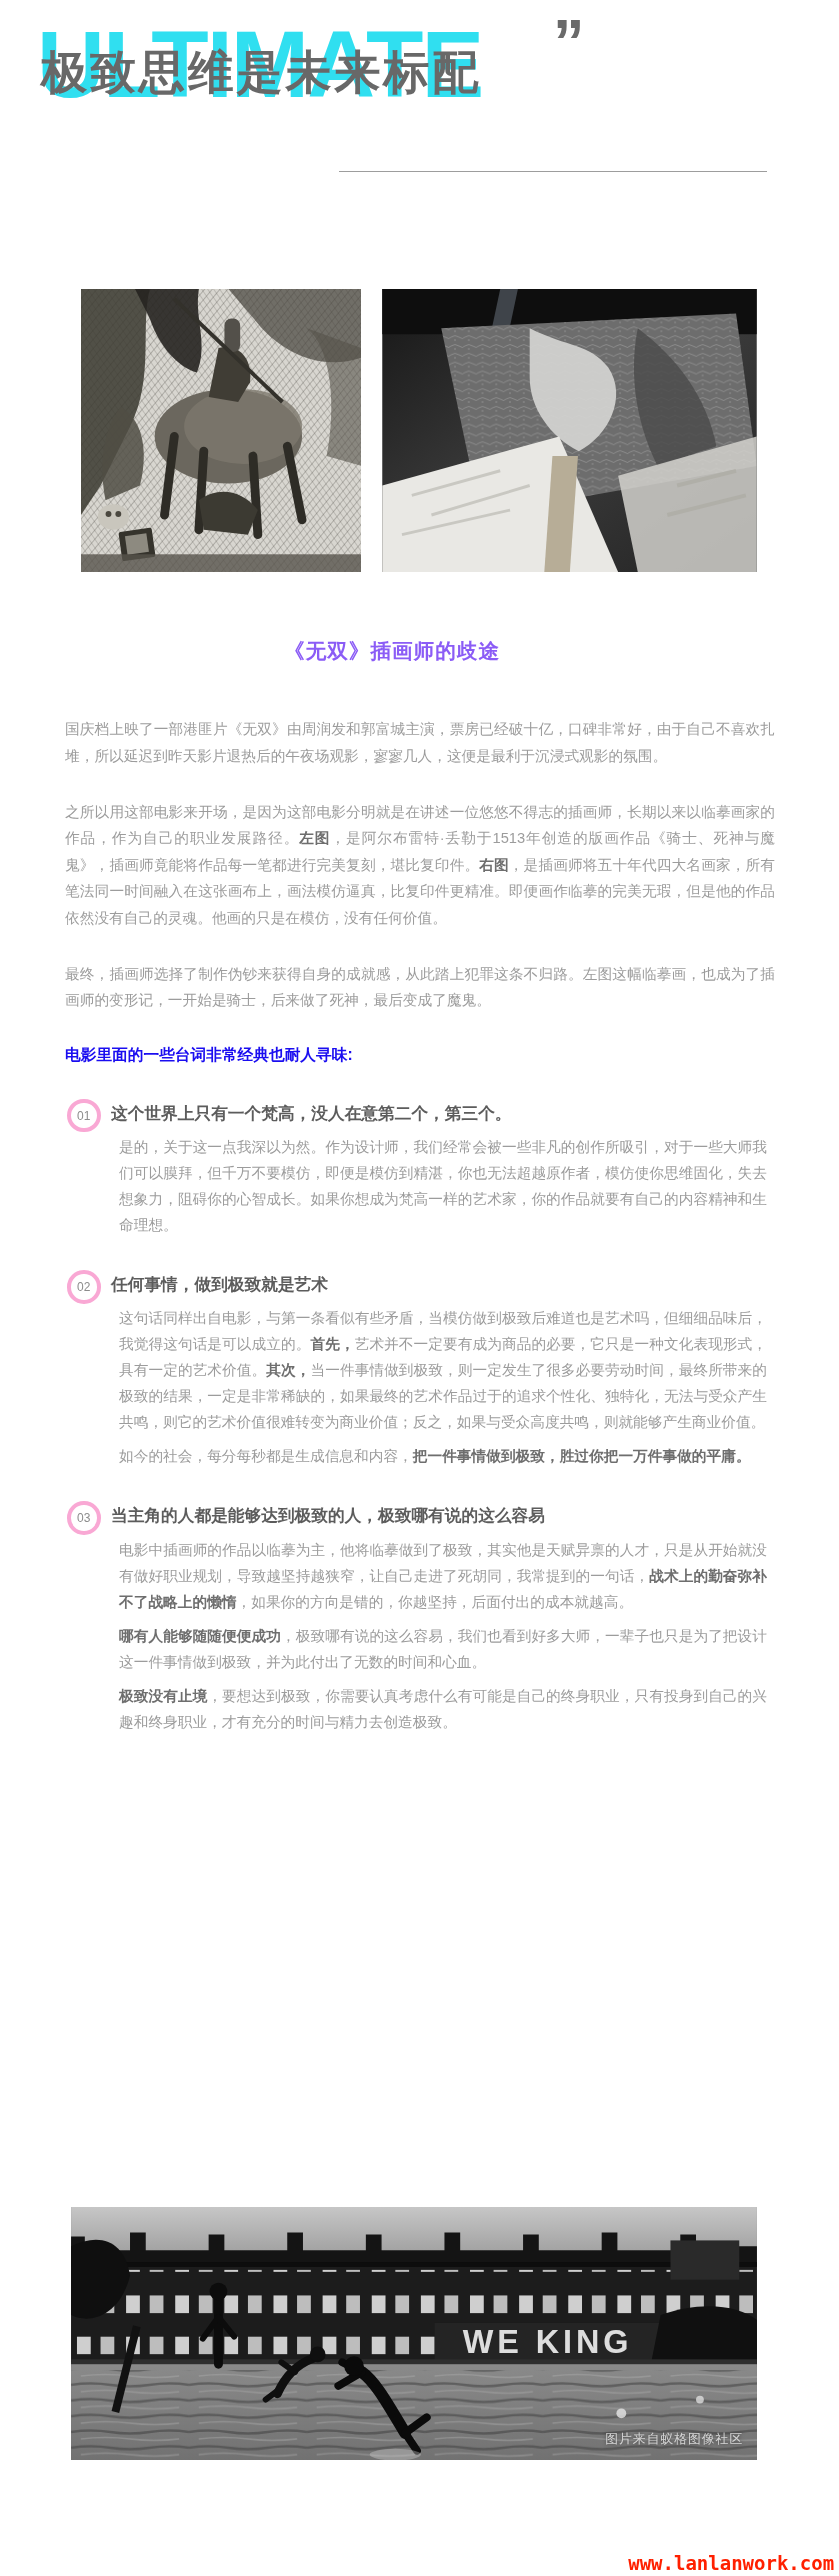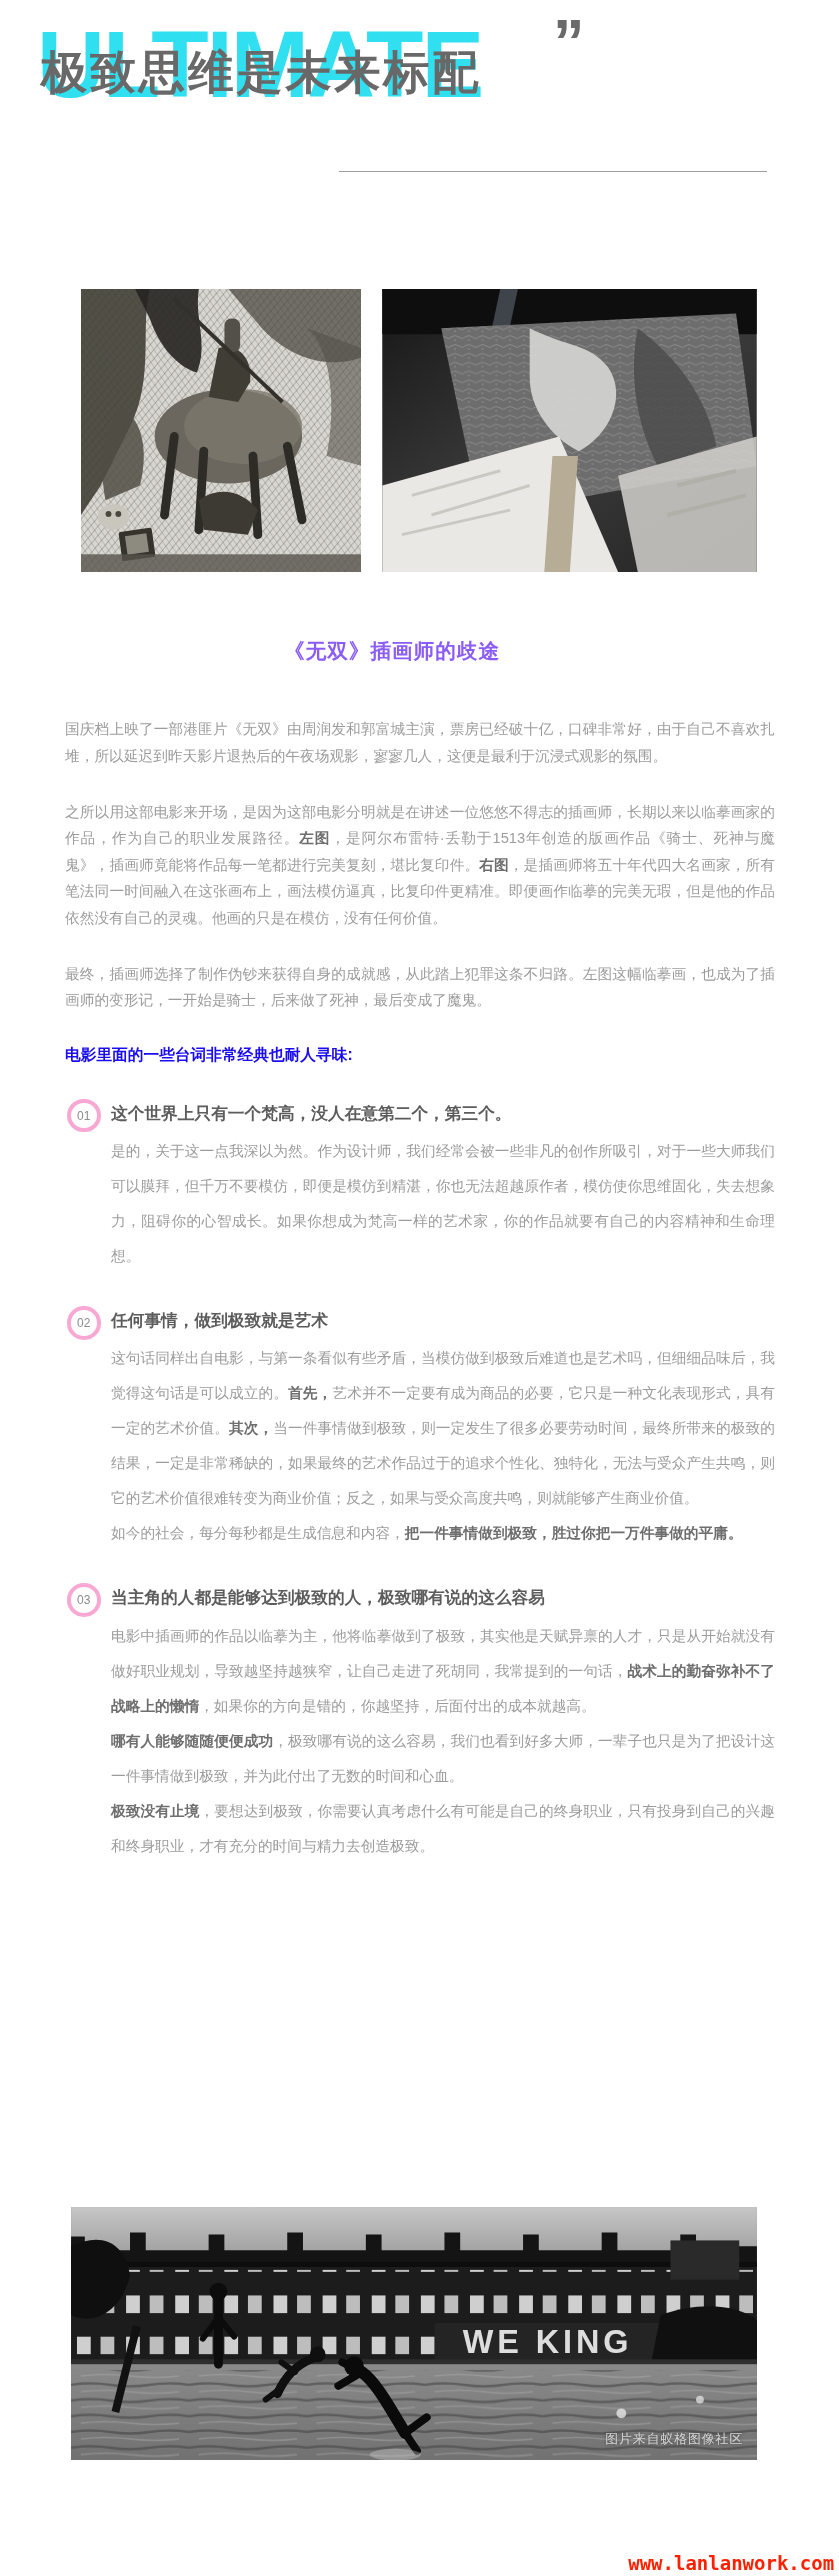--- a/index.html
+++ b/index.html
@@ -48,21 +48,21 @@
   .quote-item{position:relative;padding-left:46px;margin-top:35px;}
   .badge{
     position:absolute;left:2px;top:-2.9px;width:25.6px;height:25.6px;border-radius:50%;
     border:4px solid #f9a8d4;color:#8c8c8c;font-size:12px;font-weight:normal;
     display:flex;align-items:center;justify-content:center;
   }
   .quote-title{
     font-size:16.7px;font-weight:bold;color:#5c5c5c;line-height:23.6px;margin:0 0 8.8px 0;
   }
   .quote-body p{
-    font-size:14.7px;color:#9c9c9c;line-height:35px;text-align:justify;margin:0;
+    font-size:14.7px;color:#9c9c9c;line-height:26px;text-align:justify;margin:8px;
   }
   .quote-body p b{color:#6e6e6e;font-weight:bold;}
   
   .photo{
     position:absolute;left:71px;top:2207px;width:686px;height:253px;
     background:#777;overflow:hidden;
   }
   .photo svg{display:block;}
   .photo-caption{
     position:absolute;right:13.8px;bottom:11.8px;

